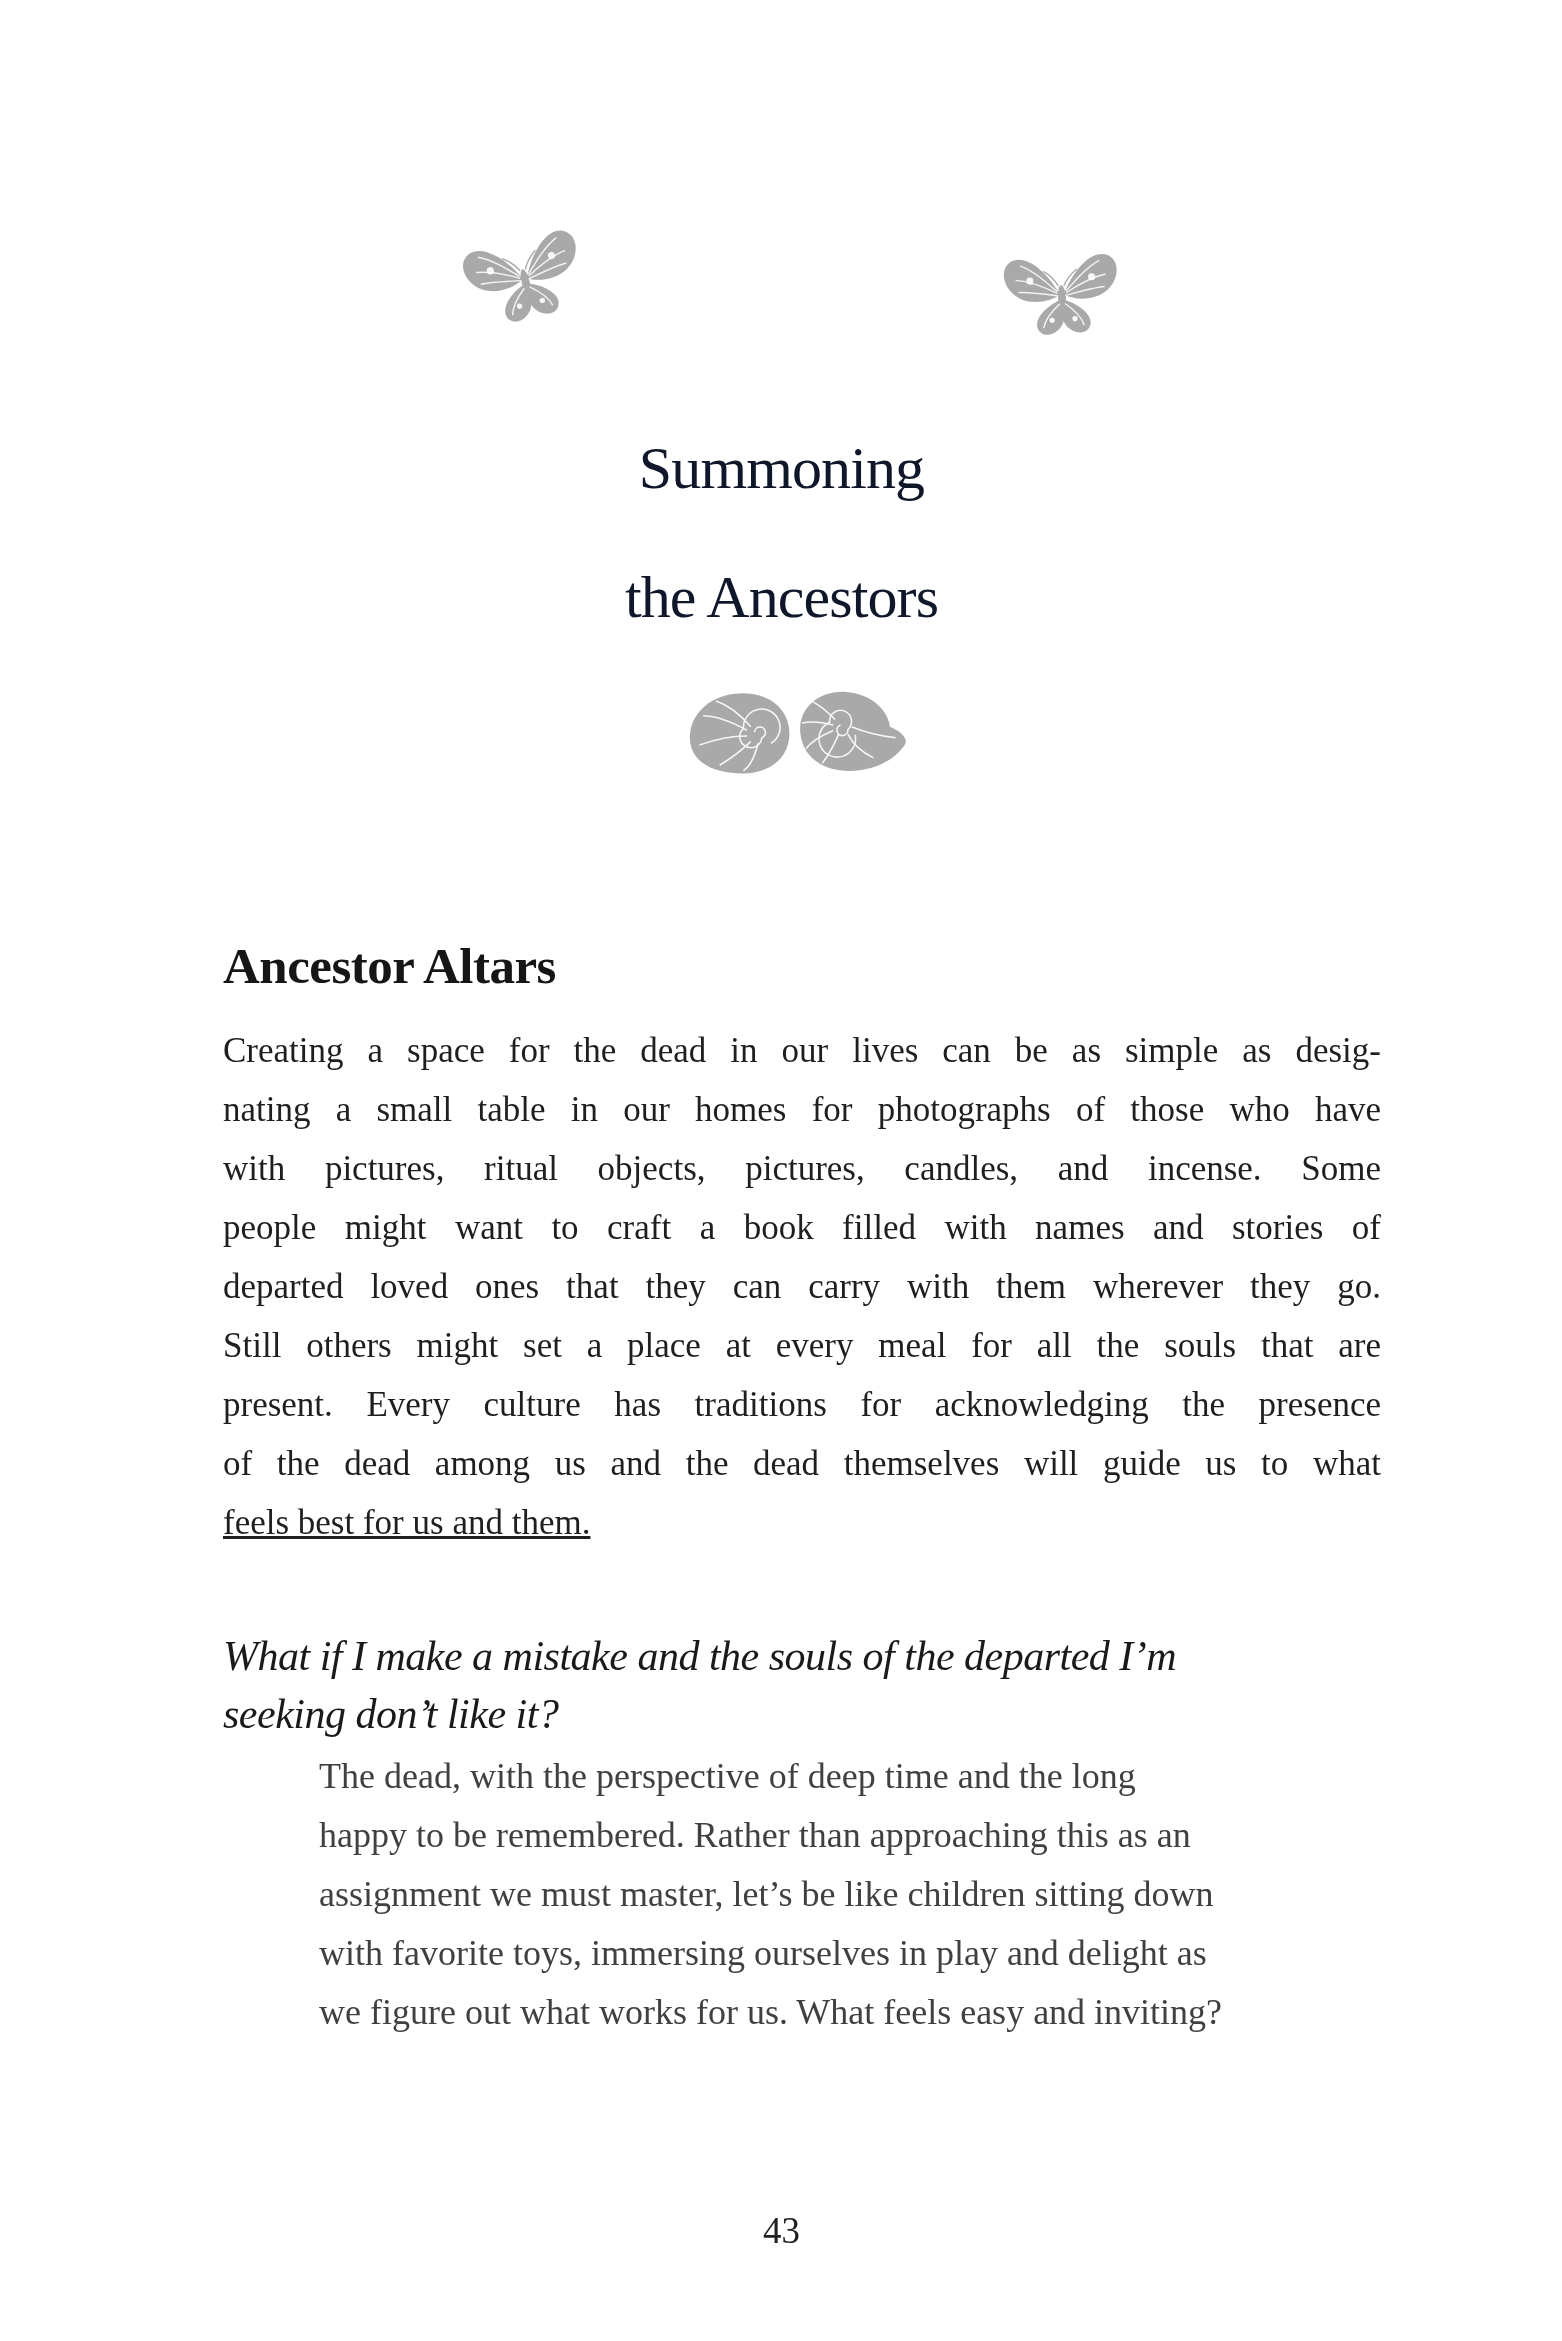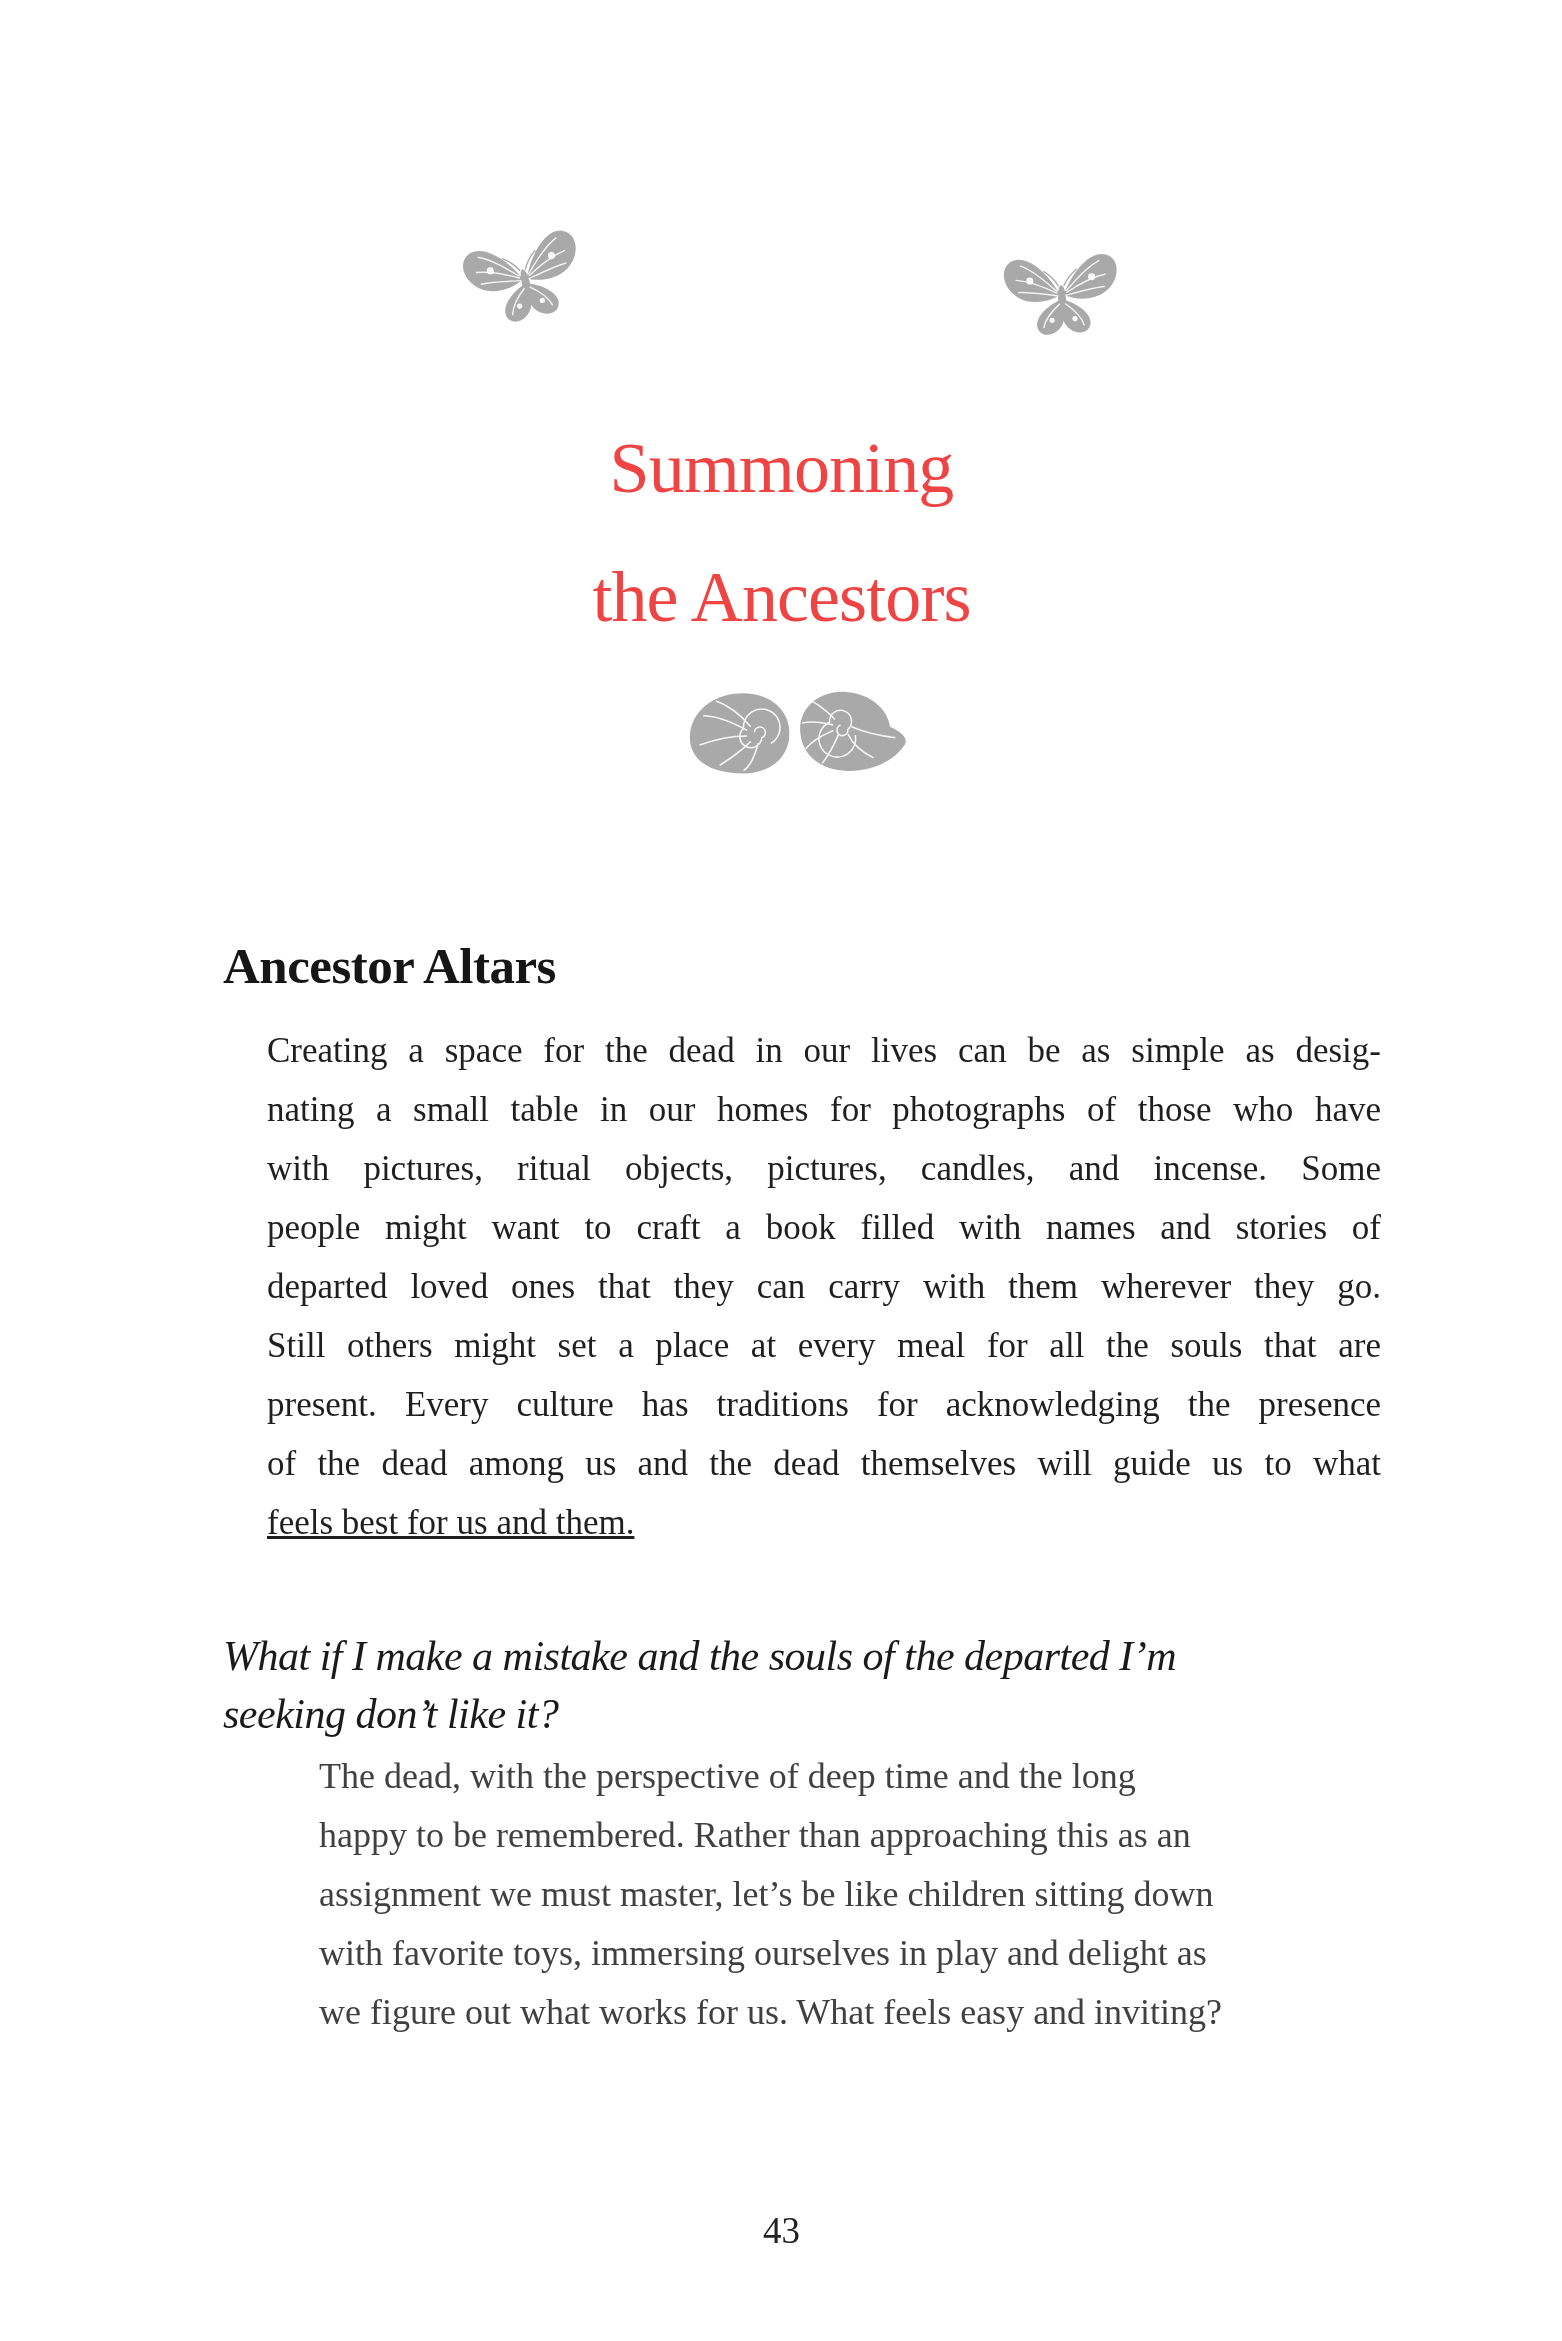--- a/index.html
+++ b/index.html
@@ -15,45 +15,45 @@
   .ornament { position: absolute; }
   .butterfly-left  { left: 458px; top: 222px; width: 135px; height: 119px; transform: rotate(-14deg); }
   .butterfly-right { left: 991px; top: 240px; width: 142px; height: 115px; transform: rotate(-4deg); }
   .shells { left: 683px; top: 683px; width: 229px; height: 104px; }
 
   .chapter-title {
     position: absolute;
     left: 0; right: 0;
     top: 404px;
     text-align: center;
-    font-size: 72px;
+    font-size: 60px;
     line-height: 129px;
     font-weight: 400;
     letter-spacing: -0.9px;
-    color: #ef4444;
+    color: #0f172a;
   }
   .section-heading {
     position: absolute;
     left: 223px;
     top: 937px;
     font-size: 51px;
     font-weight: 700;
     letter-spacing: -0.5px;
     color: #161616;
   }
   .body-paragraph {
     position: absolute;
     left: 223px;
     top: 1021px;
     width: 1158px;
     font-size: 35px;
     line-height: 59px;
     color: #1f1f1f;
   }
-  .body-line { text-align: justify; text-align-last: justify; margin-left: 44px; -moz-text-align-last: justify; }
+  .body-line { text-align: justify; text-align-last: justify; -moz-text-align-last: justify; }
   .body-line.last-line { text-align: right; text-align-last: left; text-decoration: underline; -moz-text-align-last: left; }
 
   .question-heading {
     position: absolute;
     left: 223px;
     top: 1627px;
     width: 1171px;
     font-style: italic;
     font-size: 42px;
     line-height: 58px;

